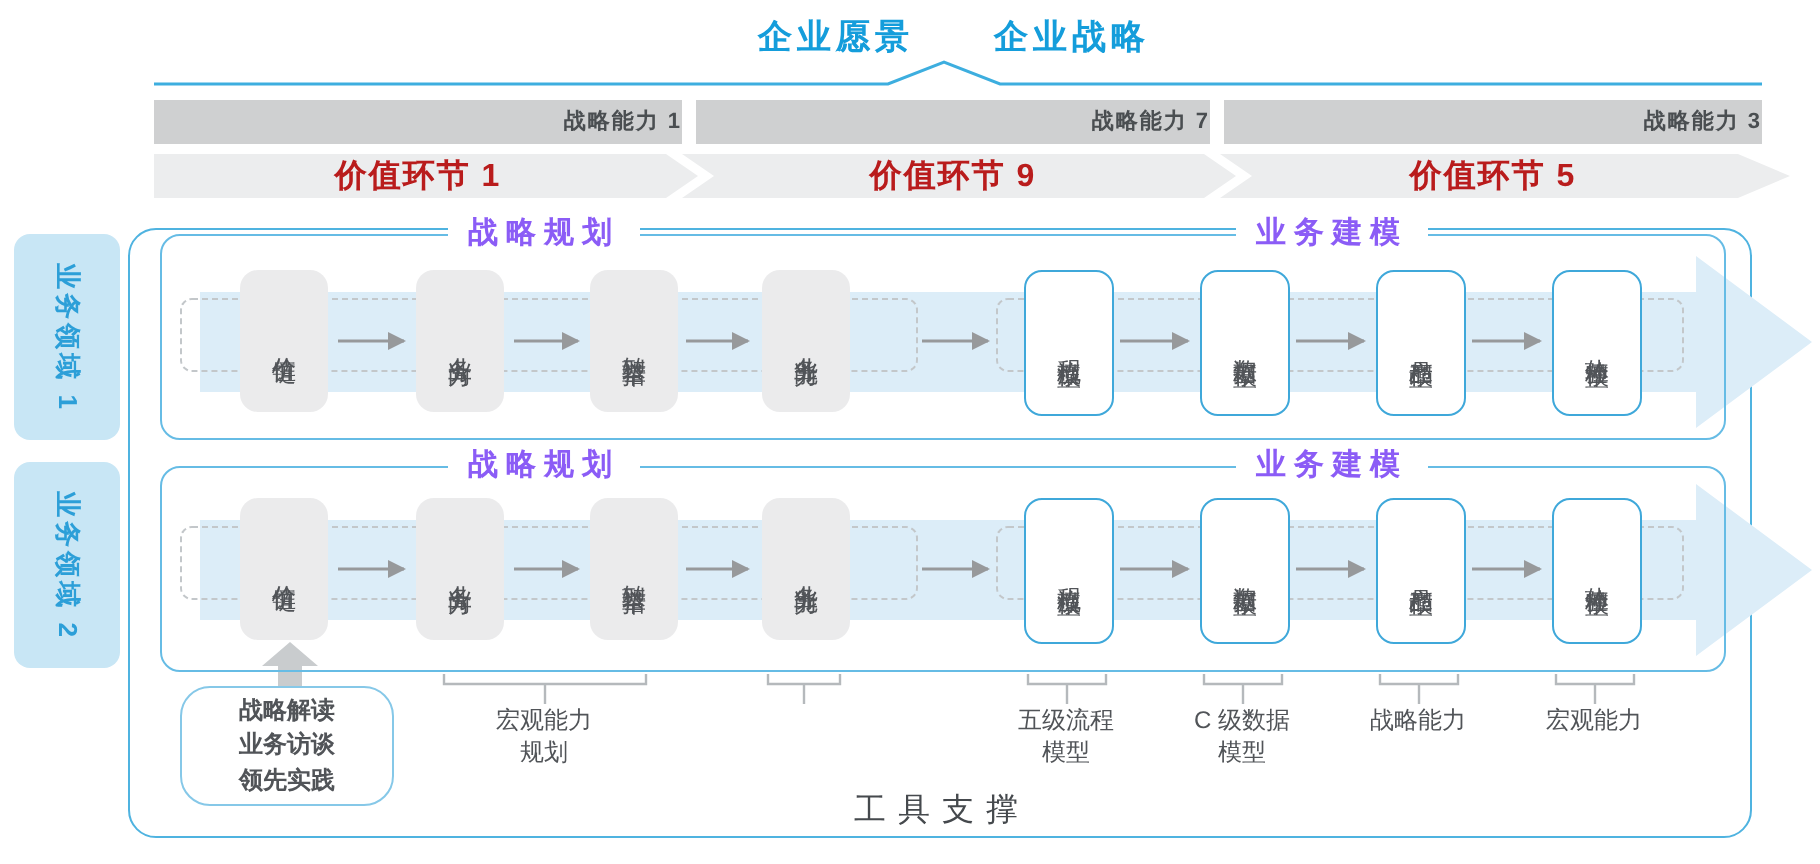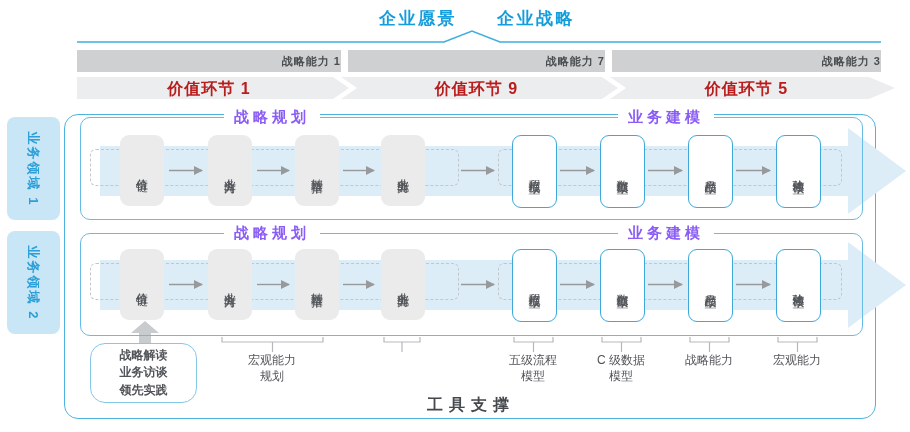--- a/index.html
+++ b/index.html
@@ -36,21 +36,21 @@
     color:#2C9FD8;letter-spacing:2px;
   }
 
   
   .tool-container{
     position:absolute;left:64px;top:114px;width:810px;height:303px;
     border:1.5px solid #4FB3E0;border-radius:14px;background:transparent;
   }
   .footer-label{
     position:absolute;left:471px;top:395px;transform:translateX(-50%);
-    font-size:16px;font-weight:bold;color:#45494D;letter-spacing:6px;white-space:nowrap;
+    font-size:16px;font-weight:normal;color:#45494D;letter-spacing:6px;white-space:nowrap;
   }
 
   
   .panel{
     position:absolute;left:80px;width:781px;height:101px;
     border:1.5px solid #66BCE5;border-radius:10px;background:transparent;
   }
   .panel.r1{top:117px;}
   .panel.r2{top:233px;}
 

